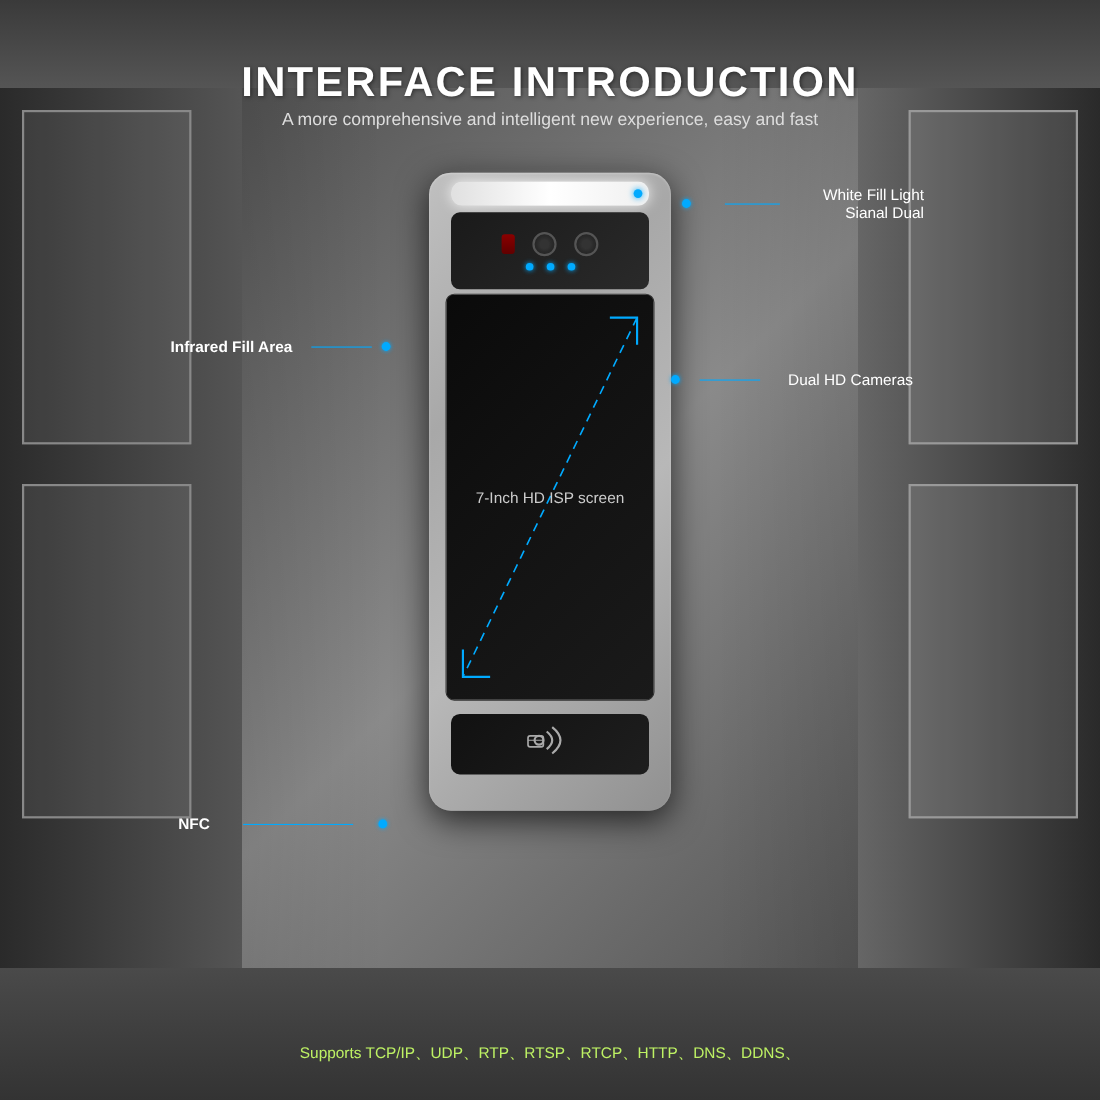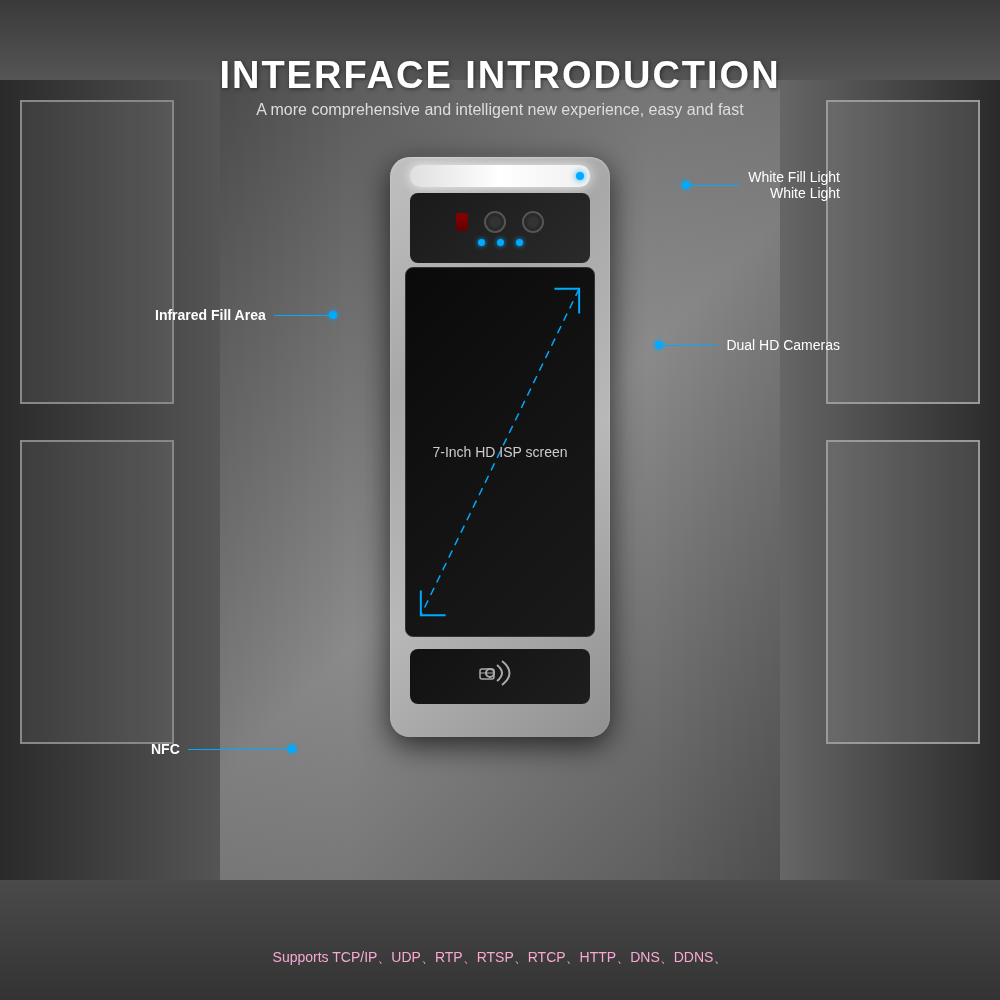--- a/index.html
+++ b/index.html
@@ -264,20 +264,21 @@
       font-size: 28px;
       letter-spacing: -4px;
     }
 
     
     .annotation {
       position: absolute;
       display: flex;
       align-items: center;
       z-index: 20;
+      justify-content: space-between;
     }
 
     .ann-text {
       color: #fff;
       font-size: 14px;
       font-weight: 500;
       white-space: nowrap;
     }
 
     .ann-line {
@@ -303,21 +304,21 @@
     .ann-right {
       flex-direction: row-reverse;
     }
     .ann-right .ann-text { margin-left: 8px; }
 
     .footer-text {
       position: absolute;
       bottom: 30px;
       left: 0; right: 0;
       text-align: center;
-      color: #f9a8d4;
+      color: #bef264;
       font-size: 14px;
       line-height: 1.7;
     }
 
     
     svg.screen-svg {
       position: absolute;
       top: 0; left: 0;
       width: 100%; height: 100%;
     }
@@ -381,39 +382,39 @@
             <rect x="5" y="14" width="14" height="10" rx="2" stroke="#aaa" stroke-width="1.5" fill="none"></rect>
             <line x1="5" y1="18" x2="19" y2="18" stroke="#aaa" stroke-width="1"></line>
           </svg>
         </span>
       </div>
     </div>
 
     <div class="annotation ann-right" style="position:absolute; top:32px; right:10px; width:220px;">
       <div style="display:flex;flex-direction:column;align-items:flex-end;">
         <span class="ann-text">White Fill Light</span>
-        <span class="ann-text">White Light</span>
+        <span class="ann-text">Sianal Dual</span>
       </div>
       <div class="ann-line" style="width:50px;"></div>
       <div class="ann-dot"></div>
     </div>
 
     <div class="annotation ann-left" style="position:absolute; top:170px; left:5px; width:200px;">
       <span class="ann-text">Infrared Fill Area</span>
       <div class="ann-line" style="width:55px;"></div>
       <div class="ann-dot"></div>
     </div>
 
-    <div class="annotation ann-right" style="position:absolute; top:200px; right:10px; width:220px;">
+    <div class="annotation ann-right" style="position:absolute; top:200px; right:20px; width:220px;">
       <span class="ann-text">Dual HD Cameras</span>
       <div class="ann-line" style="width:55px;"></div>
       <div class="ann-dot"></div>
     </div>
 
-    <div class="annotation ann-left" style="position:absolute; bottom:100px; left:1px; width:190px;">
+    <div class="annotation ann-left" style="position:absolute; bottom:100px; left:12px; width:190px;">
       <span class="ann-text">NFC</span>
       <div class="ann-line" style="width:100px;"></div>
       <div class="ann-dot"></div>
     </div>
 
   </div>
 
   <div class="footer-text">
     <div>Supports TCP/IP、UDP、RTP、RTSP、RTCP、HTTP、DNS、DDNS、</div>
   </div>

